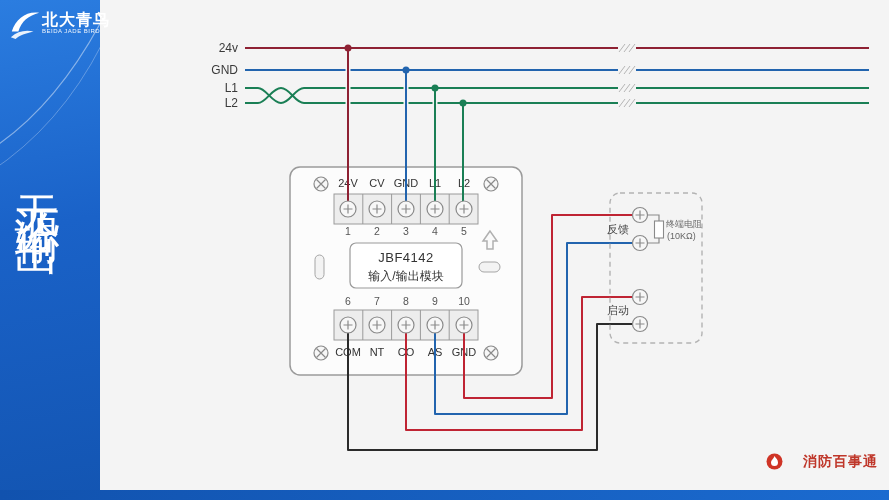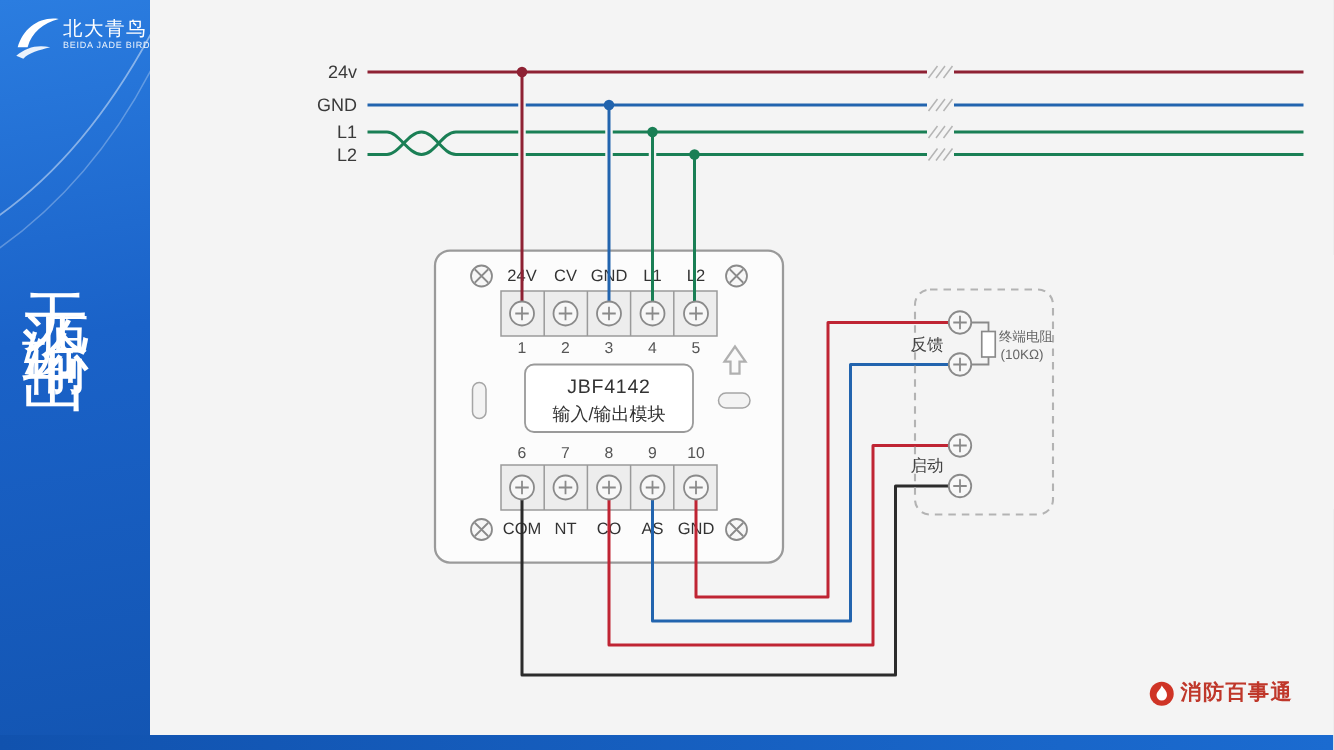--- a/index.html
+++ b/index.html
@@ -2,21 +2,21 @@
 <html><head>
 <meta charset="utf-8">
 <style>
   html,body{margin:0;padding:0;background:#e9e9e9;}
   .stage{position:relative;width:889px;height:500px;background:#f4f4f4;overflow:hidden;
          font-family:"Liberation Sans",sans-serif;}
   
   .banner{position:absolute;left:0;top:0;width:100px;height:500px;
           background:linear-gradient(170deg,#2b7de0 0%,#1a62c8 45%,#1355b2 100%);}
   .banner svg.arcs{position:absolute;left:0;top:0;}
-  .brand-cn{position:absolute;left:42px;top:10px;color:#fff;font-size:13px;font-weight:normal;letter-spacing:1px;white-space:nowrap;text-align:center;}
+  .brand-cn{position:absolute;left:42px;top:10px;color:#fff;font-size:16px;font-weight:bold;letter-spacing:1px;white-space:nowrap;text-align:center;}
   .brand-en{position:absolute;left:42px;top:28px;color:rgba(255,255,255,.92);font-size:6px;letter-spacing:.5px;white-space:nowrap;}
   .bird{position:absolute;left:8px;top:6px;}
   .vtitle{position:absolute;left:15px;top:160px;writing-mode:vertical-rl;text-orientation:upright;
           color:#fff;font-size:45px;letter-spacing:12px;line-height:1;}
   .bottom-bar{position:absolute;left:0;top:490px;width:889px;height:10px;
           background:linear-gradient(90deg,#1152ae,#1b6bd0);}
   
   .diagram{position:absolute;left:0;top:0;}
   svg text{font-family:"Liberation Sans",sans-serif;}
   .bus{fill:none;stroke-width:2;}
@@ -35,21 +35,21 @@
   .screw-cross{stroke:#8a8a8a;stroke-width:1.2;fill:none;}
   .slot{fill:#f3f3f3;stroke:#a5a5a5;stroke-width:1;}
   .label-box{fill:#ffffff;stroke:#9a9a9a;stroke-width:1.2;}
   .dashed-box{fill:none;stroke:#b3b3b3;stroke-width:1.4;stroke-dasharray:5 4;}
   .fd-label{font-size:11px;fill:#444;}
   .res-label{font-size:9px;fill:#666;}
   .res-body{fill:#fff;stroke:#8a8a8a;stroke-width:1.1;}
   .res-lead{stroke:#8a8a8a;stroke-width:1.2;fill:none;}
   .arrow{fill:#fafafa;stroke:#b0b0b0;stroke-width:1.5;}
   
-  .footer-brand{position:absolute;left:766px;top:453px;display:flex;align-items:flex-end;gap:4px;}
+  .footer-brand{position:absolute;left:766px;top:453px;display:flex;align-items:flex-start;gap:20px;}
   .footer-text{color:#bf372a;font-size:14px;font-weight:bold;letter-spacing:1px;white-space:nowrap;}
 </style>
 </head>
 <body>
 
 <div class="stage">
 
   <div class="banner">
     <svg class="arcs" width="100" height="200" viewBox="0 0 100 200">
       <path d="M-10 150 Q55 108 102 20" stroke="rgba(255,255,255,.45)" stroke-width="1.2" fill="none"></path>

